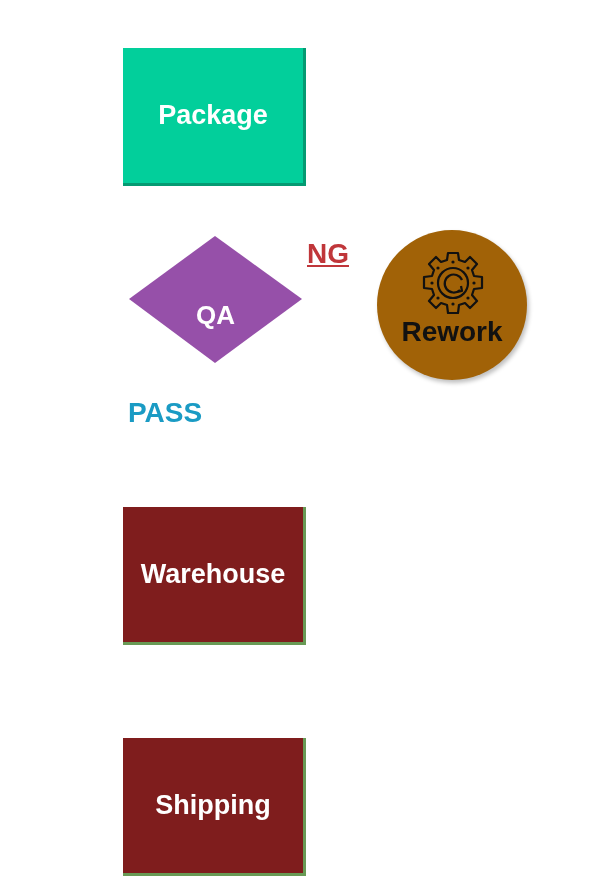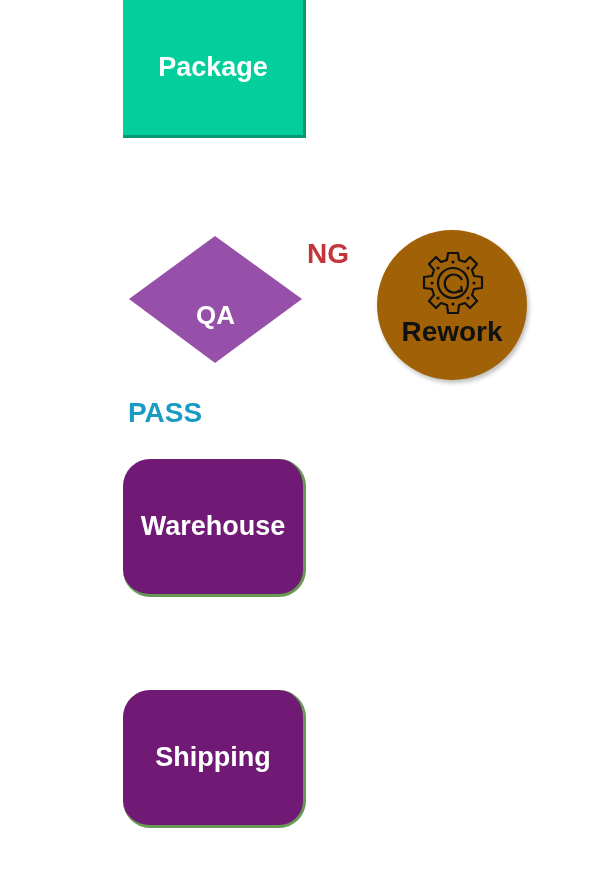--- a/index.html
+++ b/index.html
@@ -1,32 +1,32 @@
 <!DOCTYPE html>
 <html><head>
   <meta charset="utf-8">
   <style>
     html, body { margin:0; padding:0; background:#ffffff; }
     body { width:600px; height:884px; position:relative; overflow:hidden;
            font-family:"Liberation Sans", sans-serif; }
     .box { position:absolute; left:123px; width:180px; height:135px;
            display:flex; align-items:center; justify-content:center;
-           color:#ffffff; font-weight:bold; font-size:27px; }
+           color:#ffffff; font-weight:bold; font-size:27px;margin-top:48px; }
     .box.teal { background:#02cf9b; border-right:3px solid #059a72; border-bottom:3px solid #059a72; }
-    .box.green { background:#701a75; border-right:3px solid #689a55; border-bottom:3px solid #689a55;border-radius:27px; }
+    .box.green { background:#7f1d1d; border-right:3px solid #689a55; border-bottom:3px solid #689a55; }
     #package { top:0; }
     #warehouse { top:459px; }
     #shipping { top:690px;align-items:center; }
     #qa { position:absolute; left:129px; top:236px; width:173px; height:127px; }
     #qa svg { position:absolute; left:0; top:0; }
     #qa .lbl { position:absolute; left:0; top:16px; width:173px; height:127px;
                display:flex; align-items:center; justify-content:center;
                color:#fff; font-weight:bold; font-size:26px; }
     .tag { position:absolute; font-weight:bold; font-size:28px; }
-    #ng { left:307px; top:238px; color:#c0363a; }
+    #ng { left:307px; top:238px; color:#c0363a;text-decoration:underline; }
     #pass { left:107px; top:397px; color:#1a9bc4;margin-left:21px; }
     #rework { position:absolute; left:377px; top:230px; width:150px; height:150px;
               border-radius:50%; background:#a16207;
               box-shadow:2px 3px 4px rgba(0,0,0,0.25); }
     #rework .gear { position:absolute; left:43px; top:20px; width:66px; height:66px; }
     #rework .lbl { position:absolute; left:0; width:150px; top:86px; text-align:center;
                    font-weight:bold; font-size:28px; color:#111; }
   </style>
 </head>
 <body>

